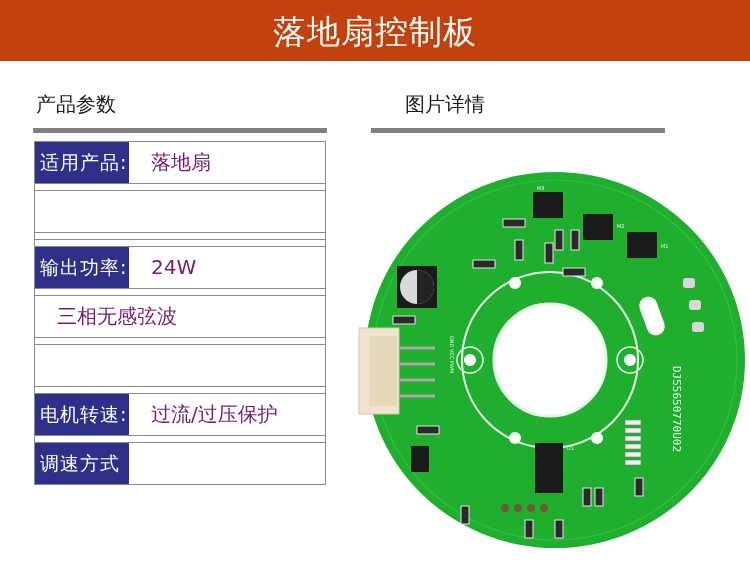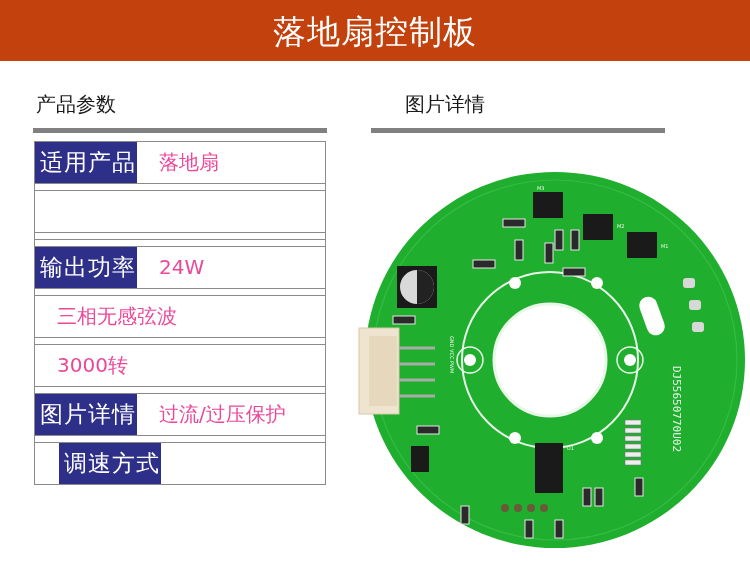--- a/index.html
+++ b/index.html
@@ -19,28 +19,28 @@
 
     .spec-table { position: absolute; left: 34px; top: 141px; width: 292px; }
     .spec-row {
       position: relative; height: 41px; border: 1px solid #8a8a8a; border-bottom: none;
       display: flex; background: #fff;
     }
     .spec-gap {
       height: 6px; border-left: 1px solid #8a8a8a; border-right: 1px solid #8a8a8a;
       border-top: 1px solid #8a8a8a; background: #fff;
     }
-    .spec-row.last { border-bottom: 1px solid #8a8a8a; padding-left: 24px; }
+    .spec-row.last { border-bottom: 1px solid #8a8a8a; }
     .spec-label {
-      width: 102px; background: #2e2f88; color: #ffffff; font-size: 23px;
+      width: 94px; background: #2e2f88; color: #ffffff; font-size: 19px;
       line-height: 41px; padding-left: 5px; box-sizing: border-box; letter-spacing: 1px;
       white-space: nowrap;
     }
     .spec-value {
-      flex: 1; color: #ec4899; font-size: 20px; line-height: 41px; padding-left: 22px;
+      flex: 1; color: #701a75; font-size: 20px; line-height: 41px; padding-left: 22px;
       white-space: nowrap;
     }
 
     .pcb-wrap { position: absolute; left: 355px; top: 168px; width: 390px; height: 390px; }
     .pcb-wrap svg { width: 100%; height: 100%; display: block; }
   </style>
 </head>
 <body>
 
 <div class="banner">
@@ -66,25 +66,24 @@
   <div class="spec-row">
     <div class="spec-label">输出功率:</div>
     <div class="spec-value">24W</div>
   </div>
   <div class="spec-gap"></div>
   <div class="spec-row">
     <div class="spec-value">三相无感弦波</div>
   </div>
   <div class="spec-gap"></div>
   <div class="spec-row">
-    <div class="spec-value">3000转</div>
   </div>
   <div class="spec-gap"></div>
   <div class="spec-row">
-    <div class="spec-label">图片详情:</div>
+    <div class="spec-label">电机转速:</div>
     <div class="spec-value">过流/过压保护</div>
   </div>
   <div class="spec-gap"></div>
   <div class="spec-row last">
     <div class="spec-label">调速方式 :</div>
   </div>
 </div>
 
 <div class="pcb-wrap">
   <svg viewBox="0 0 390 390" xmlns="http://www.w3.org/2000/svg">

